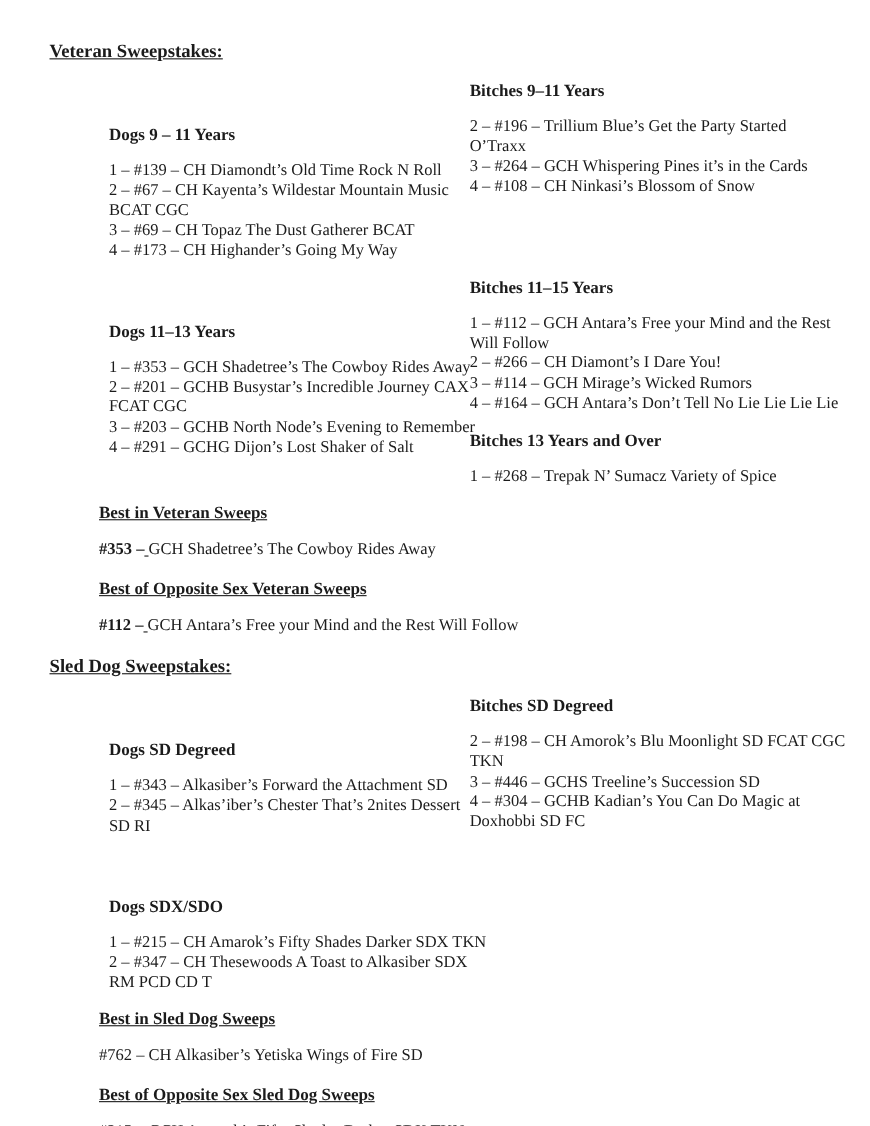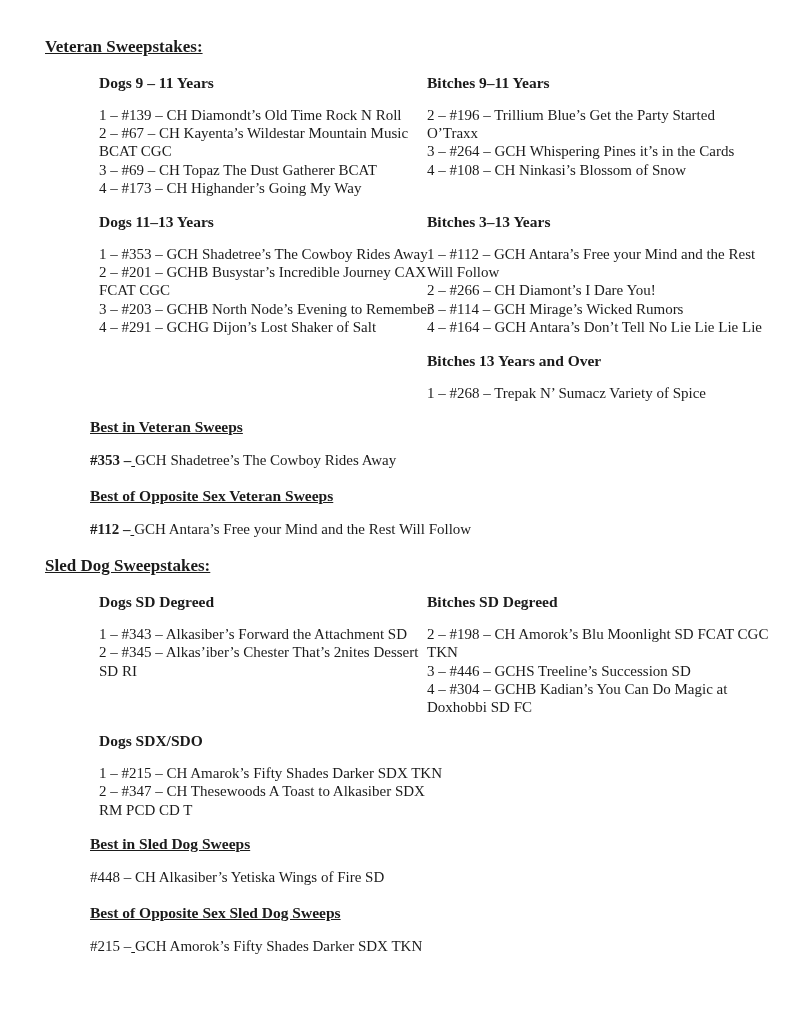--- a/index.html
+++ b/index.html
@@ -28,20 +28,21 @@
   }
   .row {
     display: flex;
     align-items: flex-start;
   }
   .cell { box-sizing: border-box; }
   .cell.left {
     margin-left: 54px;
     width: 322px;
     flex: 0 0 322px;
+    margin-top: 40px;
   }
   .cell.right {
     margin-left: 6px;
     width: 350px;
     flex: 0 0 350px;
   }
   .group { margin: 0 0 15px 0; }
   .ghead {
     font-size: 15.5px;
     font-weight: bold;
@@ -104,21 +105,21 @@
           <h3 class="ghead">Dogs 11–13 Years</h3>
           <div class="line">1 – #353 – GCH Shadetree’s The Cowboy Rides Away</div>
           <div class="line">2 – #201 – GCHB Busystar’s Incredible Journey CAX</div>
           <div class="line">FCAT CGC</div>
           <div class="line">3 – #203 – GCHB North Node’s Evening to Remember</div>
           <div class="line">4 – #291 – GCHG Dijon’s Lost Shaker of Salt</div>
         </div>
       </div>
       <div class="cell right">
         <div class="group">
-          <h3 class="ghead">Bitches 3–13 Years</h3>
+          <h3 class="ghead">Bitches 11–15 Years</h3>
           <div class="line">1 – #112 – GCH Antara’s Free your Mind and the Rest</div>
           <div class="line">Will Follow</div>
           <div class="line">2 – #266 – CH Diamont’s I Dare You!</div>
           <div class="line">3 – #114 – GCH Mirage’s Wicked Rumors</div>
           <div class="line">4 – #164 – GCH Antara’s Don’t Tell No Lie Lie Lie Lie</div>
         </div>
         <div class="group">
           <h3 class="ghead">Bitches 13 Years and Over</h3>
           <div class="line">1 – #268 – Trepak N’ Sumacz Variety of Spice</div>
         </div>
@@ -162,19 +163,19 @@
           <h3 class="ghead">Dogs SDX/SDO</h3>
           <div class="line">1 – #215 – CH Amarok’s Fifty Shades Darker SDX TKN</div>
           <div class="line">2 – #347 – CH Thesewoods A Toast to Alkasiber SDX</div>
           <div class="line">RM PCD CD T</div>
         </div>
       </div>
       <div class="cell right"></div>
     </div>
 
     <h3 class="award-head">Best in Sled Dog Sweeps</h3>
-    <p class="award-line"><span class="award-num">#448 –</span><span class="gap">&nbsp;</span><span>CH Alkasiber’s Yetiska Wings of Fire SD</span></p>
+    <p class="award-line"><span class="award-num">#762 –</span><span class="gap">&nbsp;</span><span>CH Alkasiber’s Yetiska Wings of Fire SD</span></p>
 
     <h3 class="award-head">Best of Opposite Sex Sled Dog Sweeps</h3>
     <p class="award-line"><span class="award-num">#215 –</span><span class="gap u">&nbsp;</span><span>GCH Amorok’s Fifty Shades Darker SDX TKN</span></p>
   </section>
 
 </div>
 
 </body></html>

